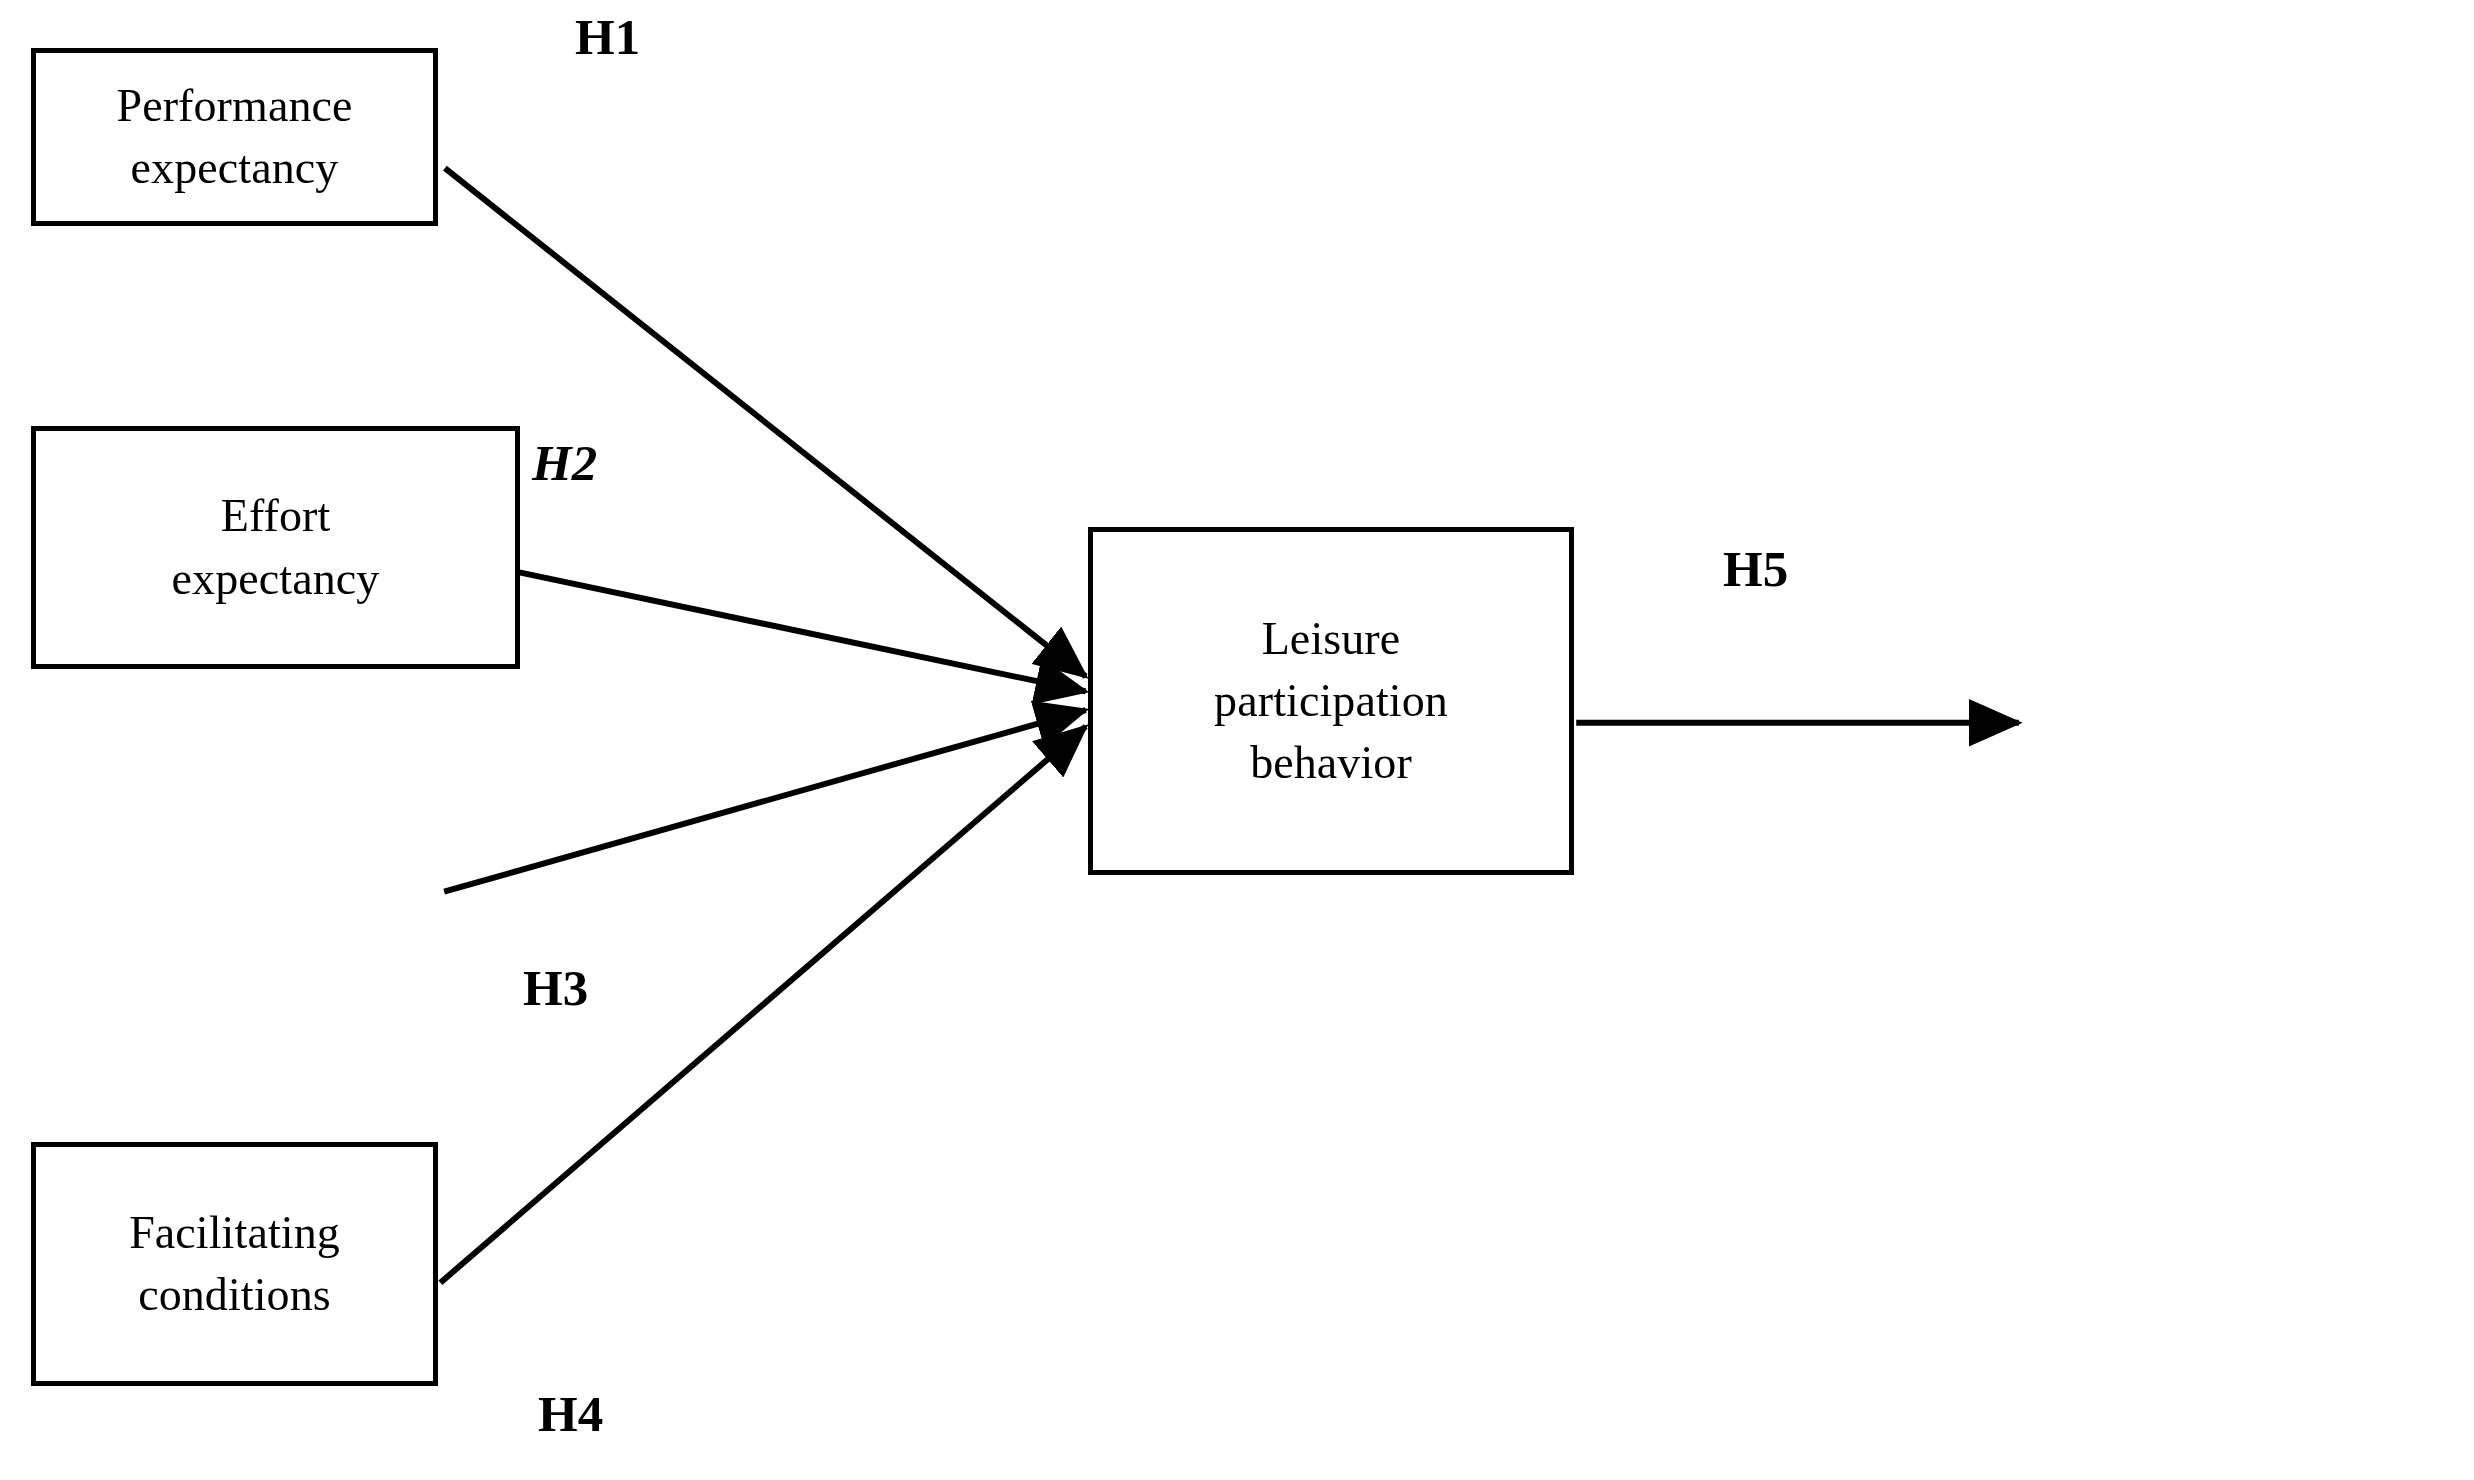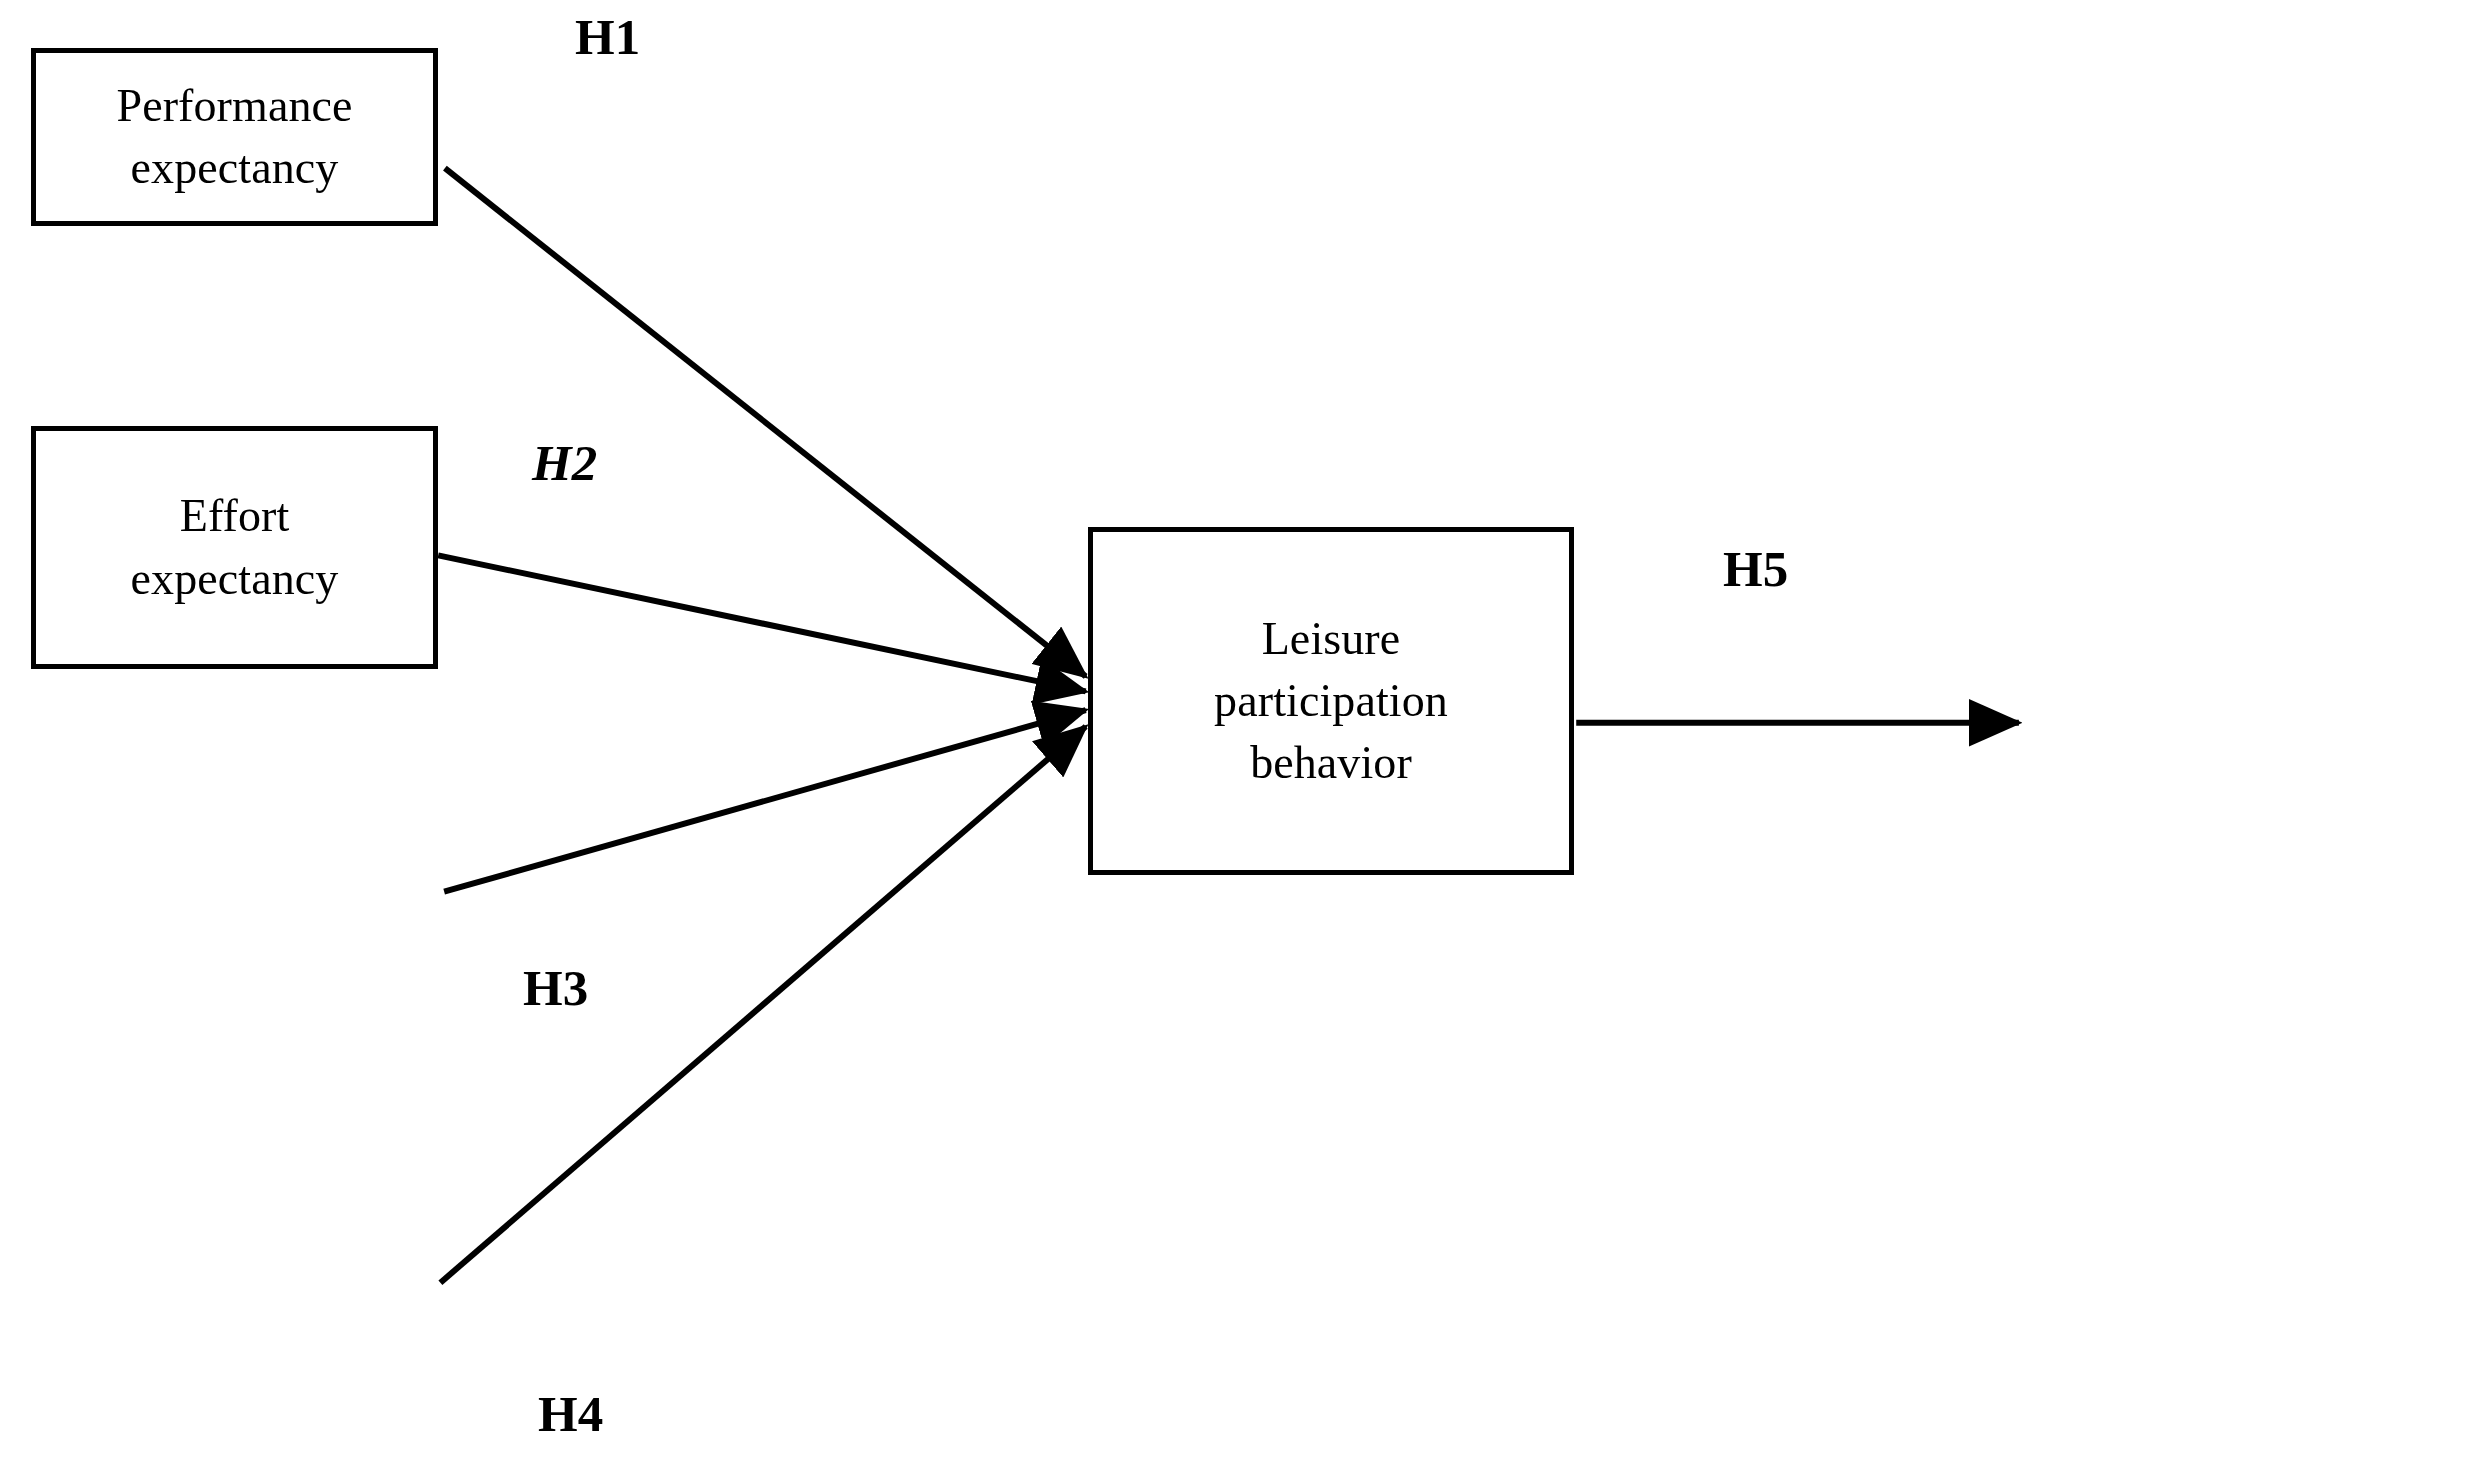--- a/index.html
+++ b/index.html
@@ -72,28 +72,34 @@
       </g>
   </svg>
 
   <div class="node-box" style="left: 31px; top: 48px; width: 407px; height: 178px;">
     <div class="node-label">
       <span>Performance</span><br>
       <span>expectancy</span>
     </div>
   </div>
 
-  <div class="node-box" style="left: 31px; top: 426px; width: 407px; height: 243px;">
+  <div class="node-box" style="left: 31px; top: 426px; width: 489px; height: 243px;">
     <div class="node-label">
       <span>Effort</span><br>
       <span>expectancy</span>
     </div>
   </div>
 
 
+  <div class="node-box" style="left: 31px; top: 1142px; width: 407px; height: 244px;">
+    <div class="node-label">
+      <span>Facilitating</span><br>
+      <span>conditions</span>
+    </div>
+  </div>
 
   <div class="node-box" style="left: 1088px; top: 527px; width: 486px; height: 348px;">
     <div class="node-label">
       <span>Leisure</span><br>
       <span>participation</span><br>
       <span>behavior</span>
     </div>
   </div>
 
 

